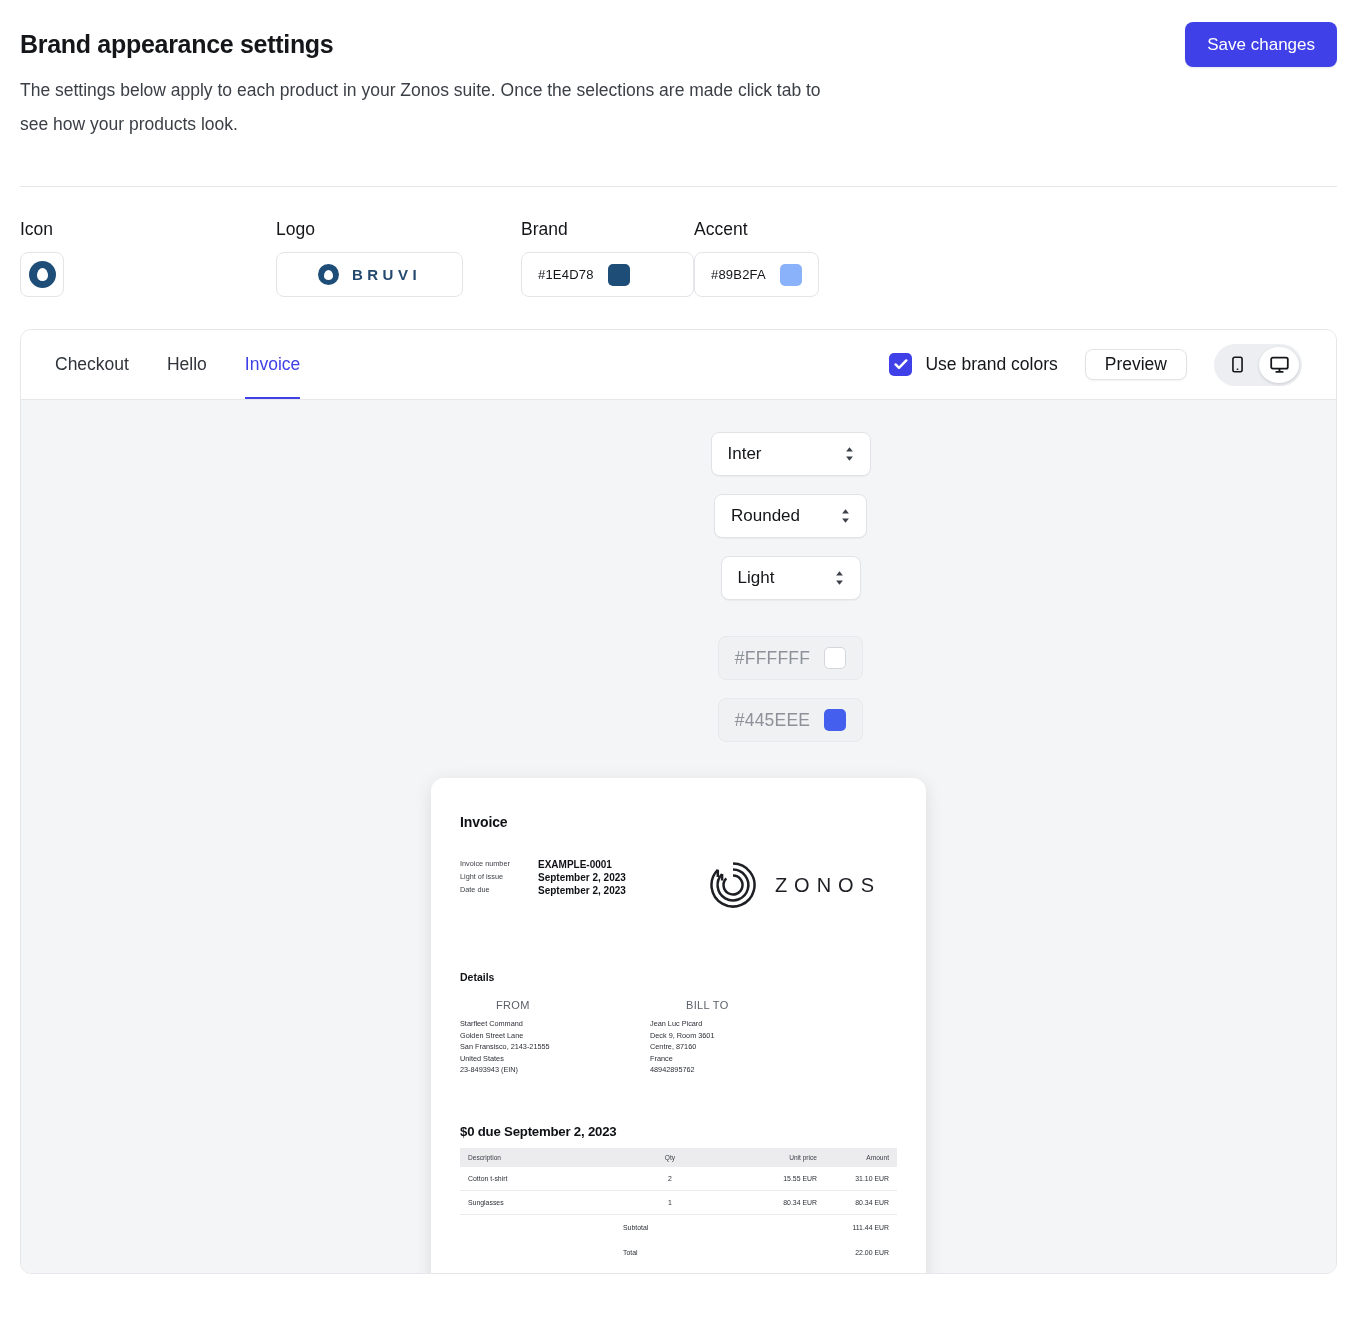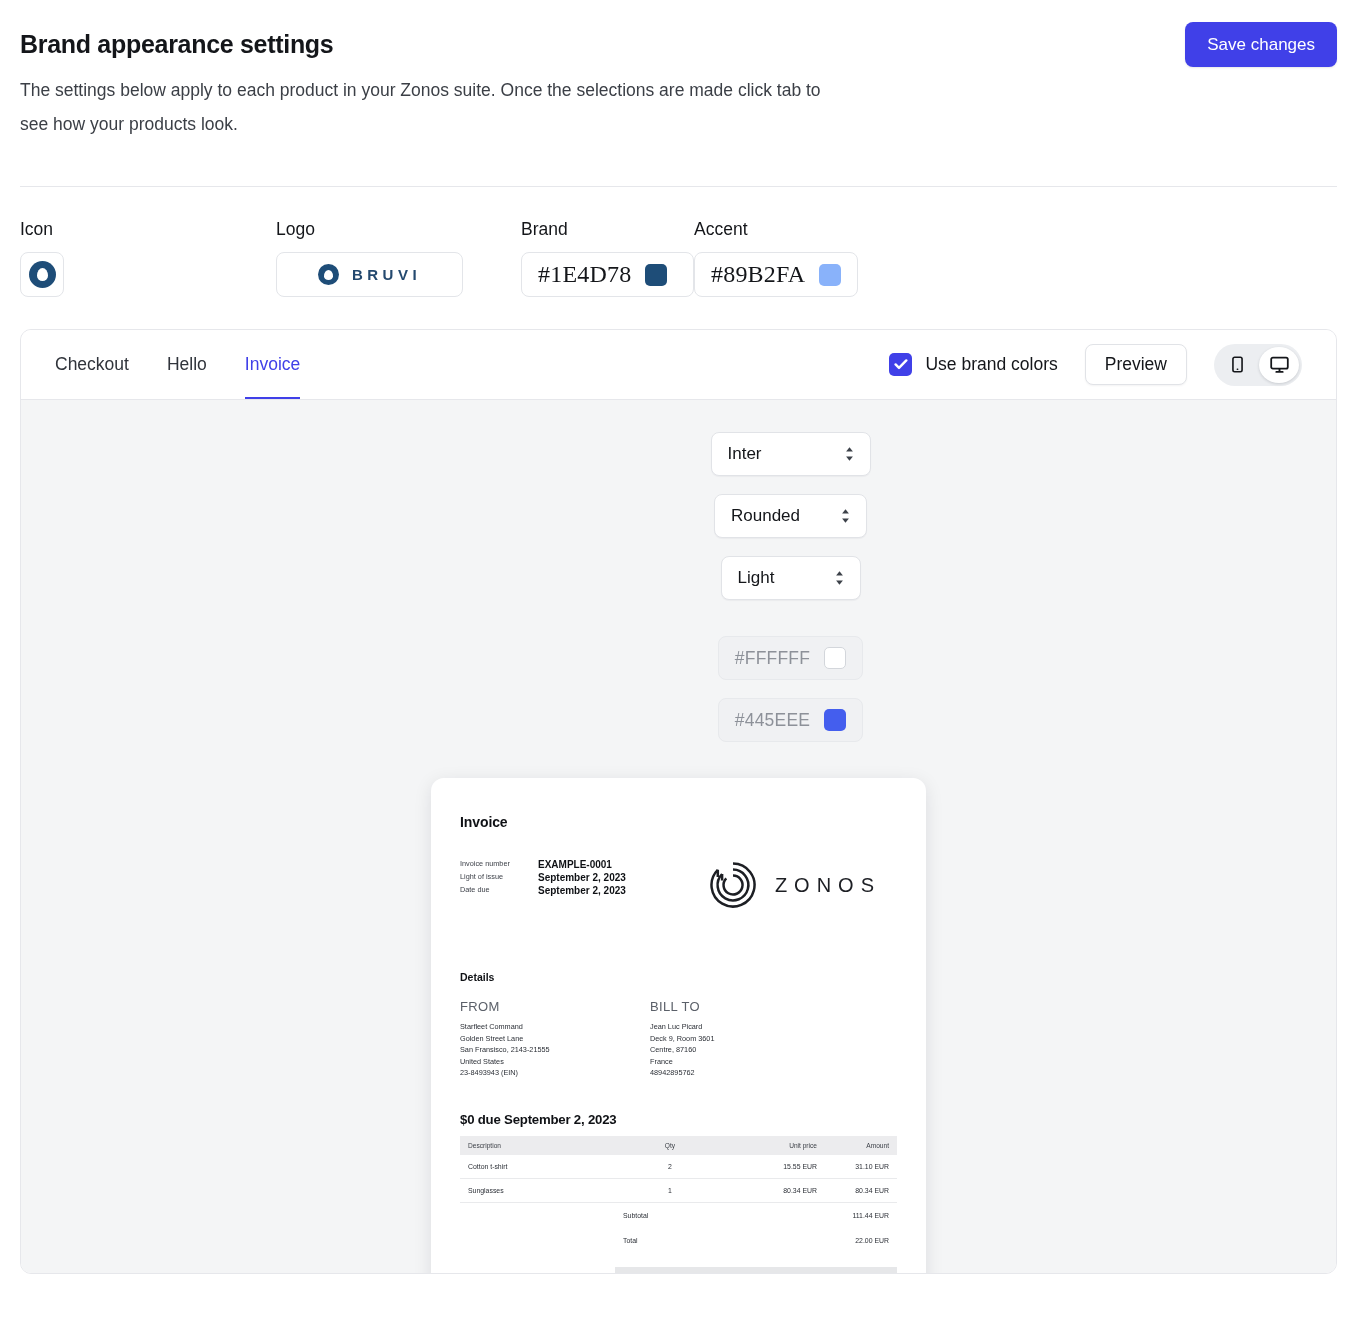--- a/index.html
+++ b/index.html
@@ -60,21 +60,21 @@
   }
   .icon-mark { width:27px; height:27px; border-radius:50%; background:#1e4d78;
                display:flex; align-items:center; justify-content:center; }
   .icon-drop { width:11px; height:13px; background:#fff;
                border-radius:50% 50% 50% 50% / 60% 60% 40% 40%; }
 
   .color-field {
     height:45px; border:1px solid #e3e5e9; border-radius:8px; background:#fff;
     display:flex; align-items:center; gap:14px; padding:0 16px;
   }
-  .color-field .hex { font-size:24px; color:#14161a; letter-spacing:.2px;font-family:Liberation Serif, serif; }
+  .color-field .hex { font-size:13px; color:#14161a; letter-spacing:.2px; }
   .swatch { width:22px; height:22px; border-radius:5px; flex:none; }
 
   
   .panel {
     margin:32px 20px 0 20px;
     border:1px solid #e6e7eb; border-radius:11px; overflow:hidden;
     background:#fff; height:945px;
   }
   .panel-top {
     height:70px; display:flex; align-items:center;
@@ -92,21 +92,21 @@
 
   .top-right { margin-left:auto; display:flex; align-items:center; gap:27px; }
   .checkbox-wrap { display:flex; align-items:center; gap:13px; cursor:pointer; }
   .cbox {
     width:23px; height:23px; border-radius:5px; background:#4040e8;
     display:flex; align-items:center; justify-content:center;
   }
   .cbox svg { display:block; }
   .cb-label { font-size:17.5px; color:#14161a; }
   .preview-btn {
-    height:41px; padding:0 19px; border:1px solid #e1e3e7; border-radius:8px;
+    height:31px; padding:0 19px; border:1px solid #e1e3e7; border-radius:8px;
     background:#fff; font-family:inherit; font-size:17.5px; color:#14161a; cursor:pointer;
     box-shadow:0 1px 2px rgba(16,24,40,.05);
   }
   .seg {
     display:flex; align-items:center; background:#eceef1; border-radius:22px;
     padding:3px; gap:2px; height:42px;
   }
   .seg-btn {
     width:40px; height:36px; border-radius:50%; display:flex;
     align-items:center; justify-content:center; cursor:pointer; border:none; background:transparent;
@@ -147,24 +147,24 @@
   .meta { margin-top:29px; display:grid; grid-template-columns:78px auto; row-gap:2px; }
   .meta-k { font-size:7.3px; color:#3d4149; }
   .meta-v { font-size:10px; color:#0f1115; font-weight:700; }
 
   .brandmark { position:absolute; right:45px; top:82px; display:flex; align-items:center; gap:17px; }
   .bm-word { font-size:20px; letter-spacing:7px; color:#1d1f24; font-weight:400; }
 
   .section-h { font-size:10.5px; font-weight:700; color:#0f1115; margin-top:75px; }
   .addr-grid { display:flex; margin-top:16px; }
   .addr-col { width:190px; }
-  .addr-h { font-size:13px; color:#5b6069; letter-spacing:.35px; margin-bottom:7px; }
+  .addr-h { font-size:11px; color:#5b6069; letter-spacing:.35px; margin-bottom:7px;margin-left:36px; }
   .addr-l { font-size:7.3px; color:#2b2f36; line-height:11.6px; }
 
-  .due-h { font-size:13.2px; font-weight:700; color:#0f1115; margin-top:33px; letter-spacing:-.2px; }
+  .due-h { font-size:13.2px; font-weight:700; color:#0f1115; margin-top:48px; letter-spacing:-.2px; }
 
   .tbl { width:100%; border-collapse:collapse; margin-top:9px; table-layout:fixed; }
   .tbl th {
     background:#ececee; font-size:6.6px; font-weight:400; color:#3b3f46;
     padding:6px 8px; text-align:left;
   }
   .tbl td { font-size:6.9px; color:#2b2f36; padding:8px 8px; border-bottom:1px solid #e9eaec; }
   .tbl .c-qty { width:110px; text-align:center; }
   .tbl .c-price { width:100px; text-align:right; }
   .tbl .c-amt { width:72px; text-align:right; }

